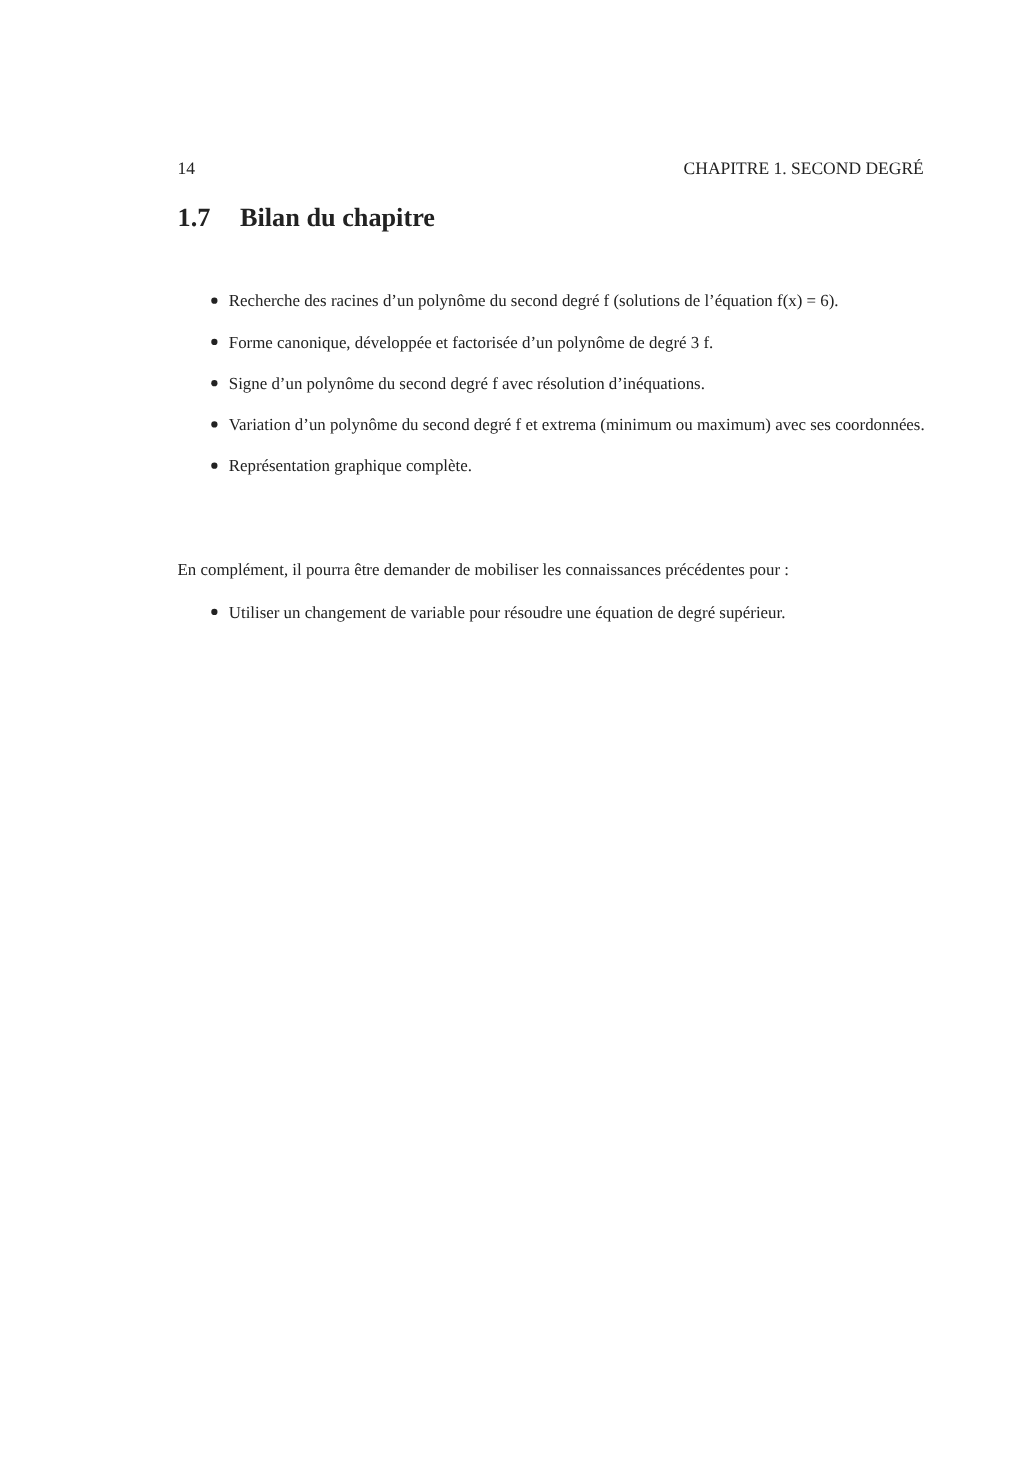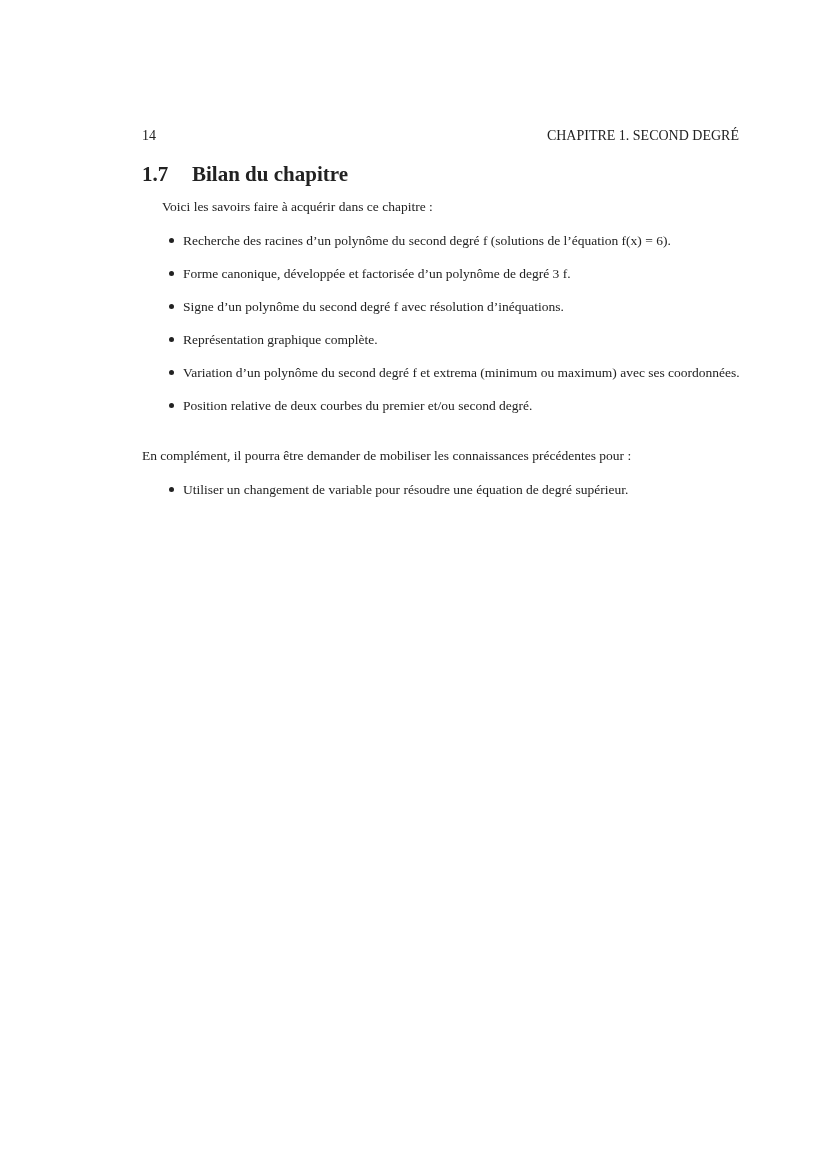--- a/index.html
+++ b/index.html
@@ -47,29 +47,27 @@
 <div class="page">
   <div class="running-header">
     <span class="page-number">14</span>
     <span class="chapter-title">CHAPITRE 1.  SECOND DEGRÉ</span>
   </div>
 
   <div class="section-heading">
     <span class="num">1.7</span><span>Bilan du chapitre</span>
   </div>
 
-  <div class="intro">Voici les savoirs faire à acquérir dans ce chapitre :</div>
 
   <ul class="items list-main">
     <li>Recherche des racines d’un polynôme du second degré f (solutions de l’équation f(x) = 6).</li>
     <li>Forme canonique, développée et factorisée d’un polynôme de degré 3 f.</li>
     <li>Signe d’un polynôme du second degré f avec résolution d’inéquations.</li>
+    <li>Variation d’un polynôme du second degré f et extrema (minimum ou maximum) avec ses coordonnées.</li>
     <li>Représentation graphique complète.</li>
-    <li>Variation d’un polynôme du second degré f et extrema (minimum ou maximum) avec ses coordonnées.</li>
-    <li>Position relative de deux courbes du premier et/ou second degré.</li>
   </ul>
 
   <div class="complement">En complément, il pourra être demander de mobiliser les connaissances précédentes pour :</div>
 
   <ul class="items list-extra">
     <li>Utiliser un changement de variable pour résoudre une équation de degré supérieur.</li>
   </ul>
 </div>
 
 </body></html>

